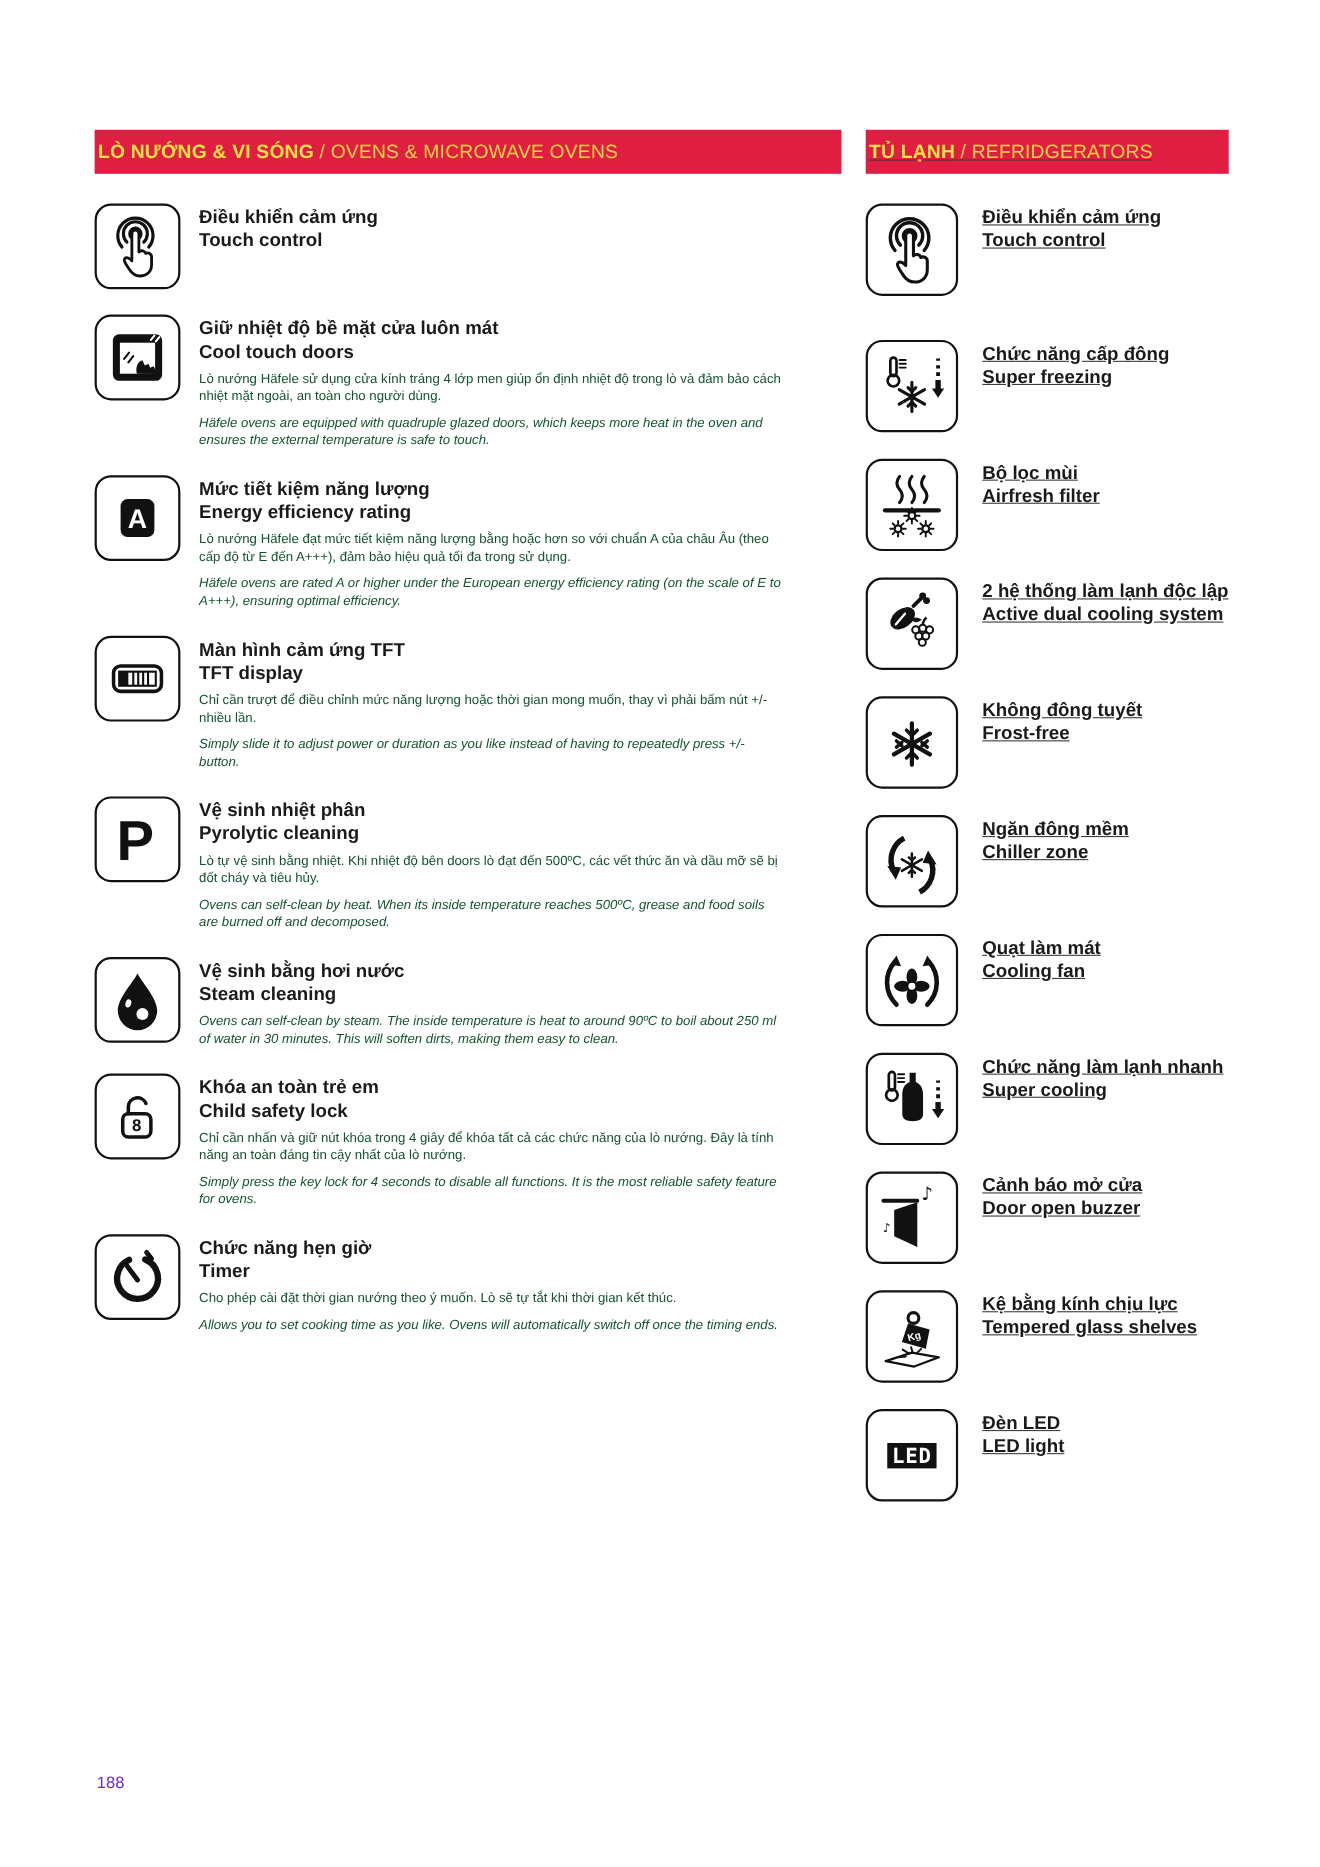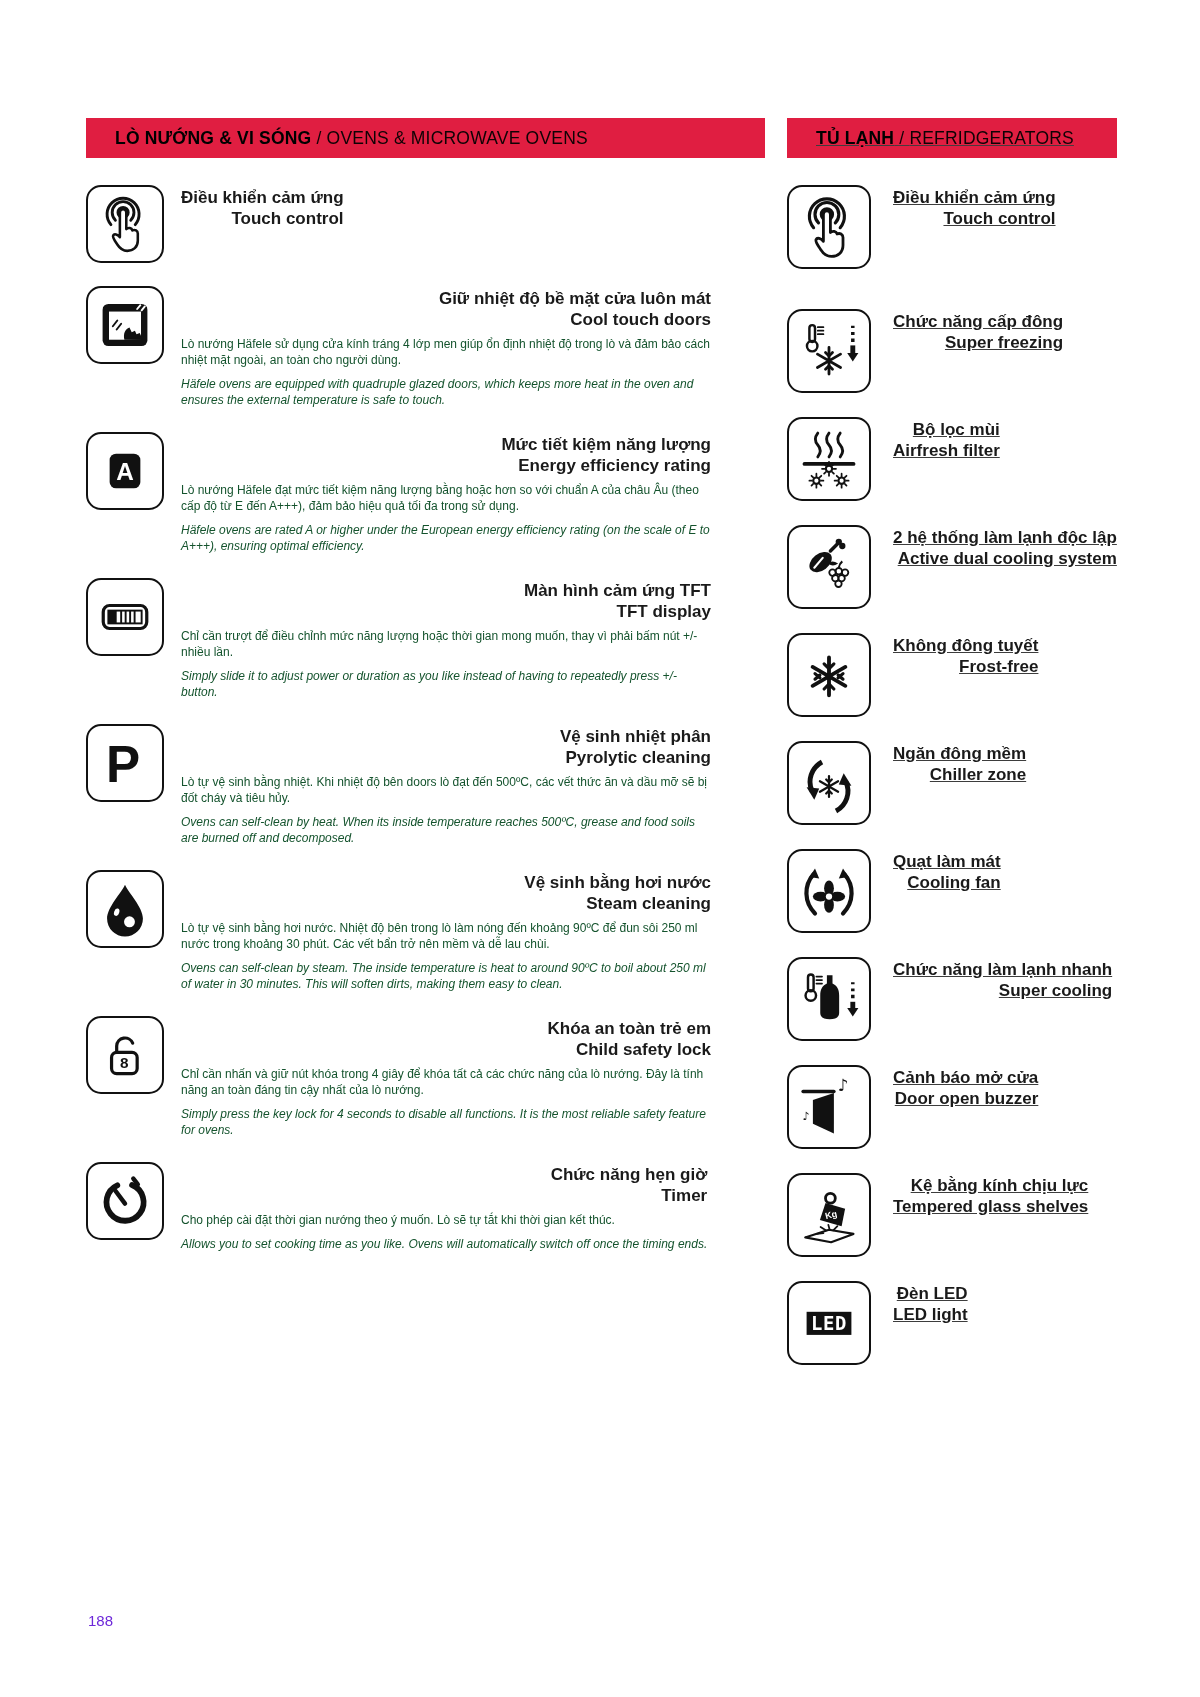--- a/index.html
+++ b/index.html
@@ -1,39 +1,39 @@
 <!DOCTYPE html>
 <html><head>
 <meta charset="utf-8">
 <style>
   html,body{margin:0;padding:0;background:#fff;}
   .page{position:relative;width:1200px;height:1697px;background:#ffffff;overflow:hidden;
         font-family:"Liberation Sans","DejaVu Sans",sans-serif;color:#3d3d3d;}
   .col{position:absolute;top:118px;}
   .col-left{left:86px;width:679px;}
   .col-right{left:787px;width:330px;text-decoration:underline;}
-  .banner{height:40px;background:#E01E41;color:#000000;line-height:40px;
-          padding-left:29px;font-size:17.5px;letter-spacing:.2px;white-space:nowrap;}
+  .banner{height:40px;background:#E01E41;color:#fde047;line-height:40px;
+          padding-left:3px;font-size:17.5px;letter-spacing:.2px;white-space:nowrap;}
   .banner .b-vi{font-weight:bold;}
   .banner .b-en{opacity:.93;}
   .items{margin-top:27px;}
   .item{display:flex;align-items:flex-start;margin-bottom:23px;}
   .col-left .item{gap:17px;}
   .col-right .item{gap:22px;margin-bottom:24px;}
   .col-right .item.mb-lg{margin-bottom:40px;}
   .icon-box{flex:none;background:#fff;border:2.5px solid #111;border-radius:15px;
             display:flex;align-items:center;justify-content:center;box-sizing:border-box;}
   .col-left .icon-box{width:78px;height:78px;}
   .col-right .icon-box{width:84px;height:84px;}
   .icon-box svg{display:block;}
   .col-left .icon-box svg{width:64px;height:64px;}
   .col-right .icon-box svg{width:70px;height:70px;}
   .text{max-width:530px;padding-top:2px;}
   .t{font-size:17px;font-weight:bold;color:#1a1a1a;line-height:1.24;margin:0 0 7px 0;}
-  .t span{display:block;text-align:right;}
+  .t span{display:block;}
   .text p{margin:0 0 8px 0;font-size:12px;line-height:1.33;color:#14532d;}
   .text p:last-child{margin-bottom:0;font-style:italic;}
   .page-number{position:absolute;left:88px;top:1612px;font-size:15px;color:#6d28d9;}
 </style>
 </head>
 <body>
 
 <div class="page">
 
   <div class="col col-left">
@@ -139,21 +139,20 @@
             <path d="M50 12 C45 24 22 47 22 65 a28 28 0 0 0 56 0 C78 47 55 24 50 12 Z" fill="#111"></path>
             <ellipse cx="37" cy="55" rx="4" ry="6" fill="#fff" transform="rotate(18 37 55)"></ellipse>
             <circle cx="57" cy="70" r="8.5" fill="#fff"></circle>
           </svg>
         </div>
         <div class="text">
           <h3 class="t">
               <span>Vệ sinh bằng hơi nước</span>
               <span>Steam cleaning</span>
             </h3>
-          <p>Lò tự vệ sinh bằng hơi nước. Nhiệt độ bên trong lò làm nóng đến khoảng 90ºC để đun sôi 250 ml nước trong khoảng 30 phút. Các vết bẩn trở nên mềm và dễ lau chùi.</p>
           <p>Ovens can self-clean by steam. The inside temperature is heat to around 90ºC to boil about 250 ml of water in 30 minutes. This will soften dirts, making them easy to clean.</p>
         </div>
       </div>
 
       <div class="item">
         <div class="icon-box">
           <svg viewBox="0 0 100 100">
             <rect x="29" y="46" width="40" height="33" rx="8" fill="none" stroke="#111" stroke-width="5"></rect>
             <path d="M37 46 v-10 a13 13 0 0 1 25 -4.5" fill="none" stroke="#111" stroke-width="5" stroke-linecap="round"></path>
             <text x="49" y="70" text-anchor="middle" font-size="24" font-weight="bold" fill="#111" font-family="Liberation Sans, sans-serif">8</text>

